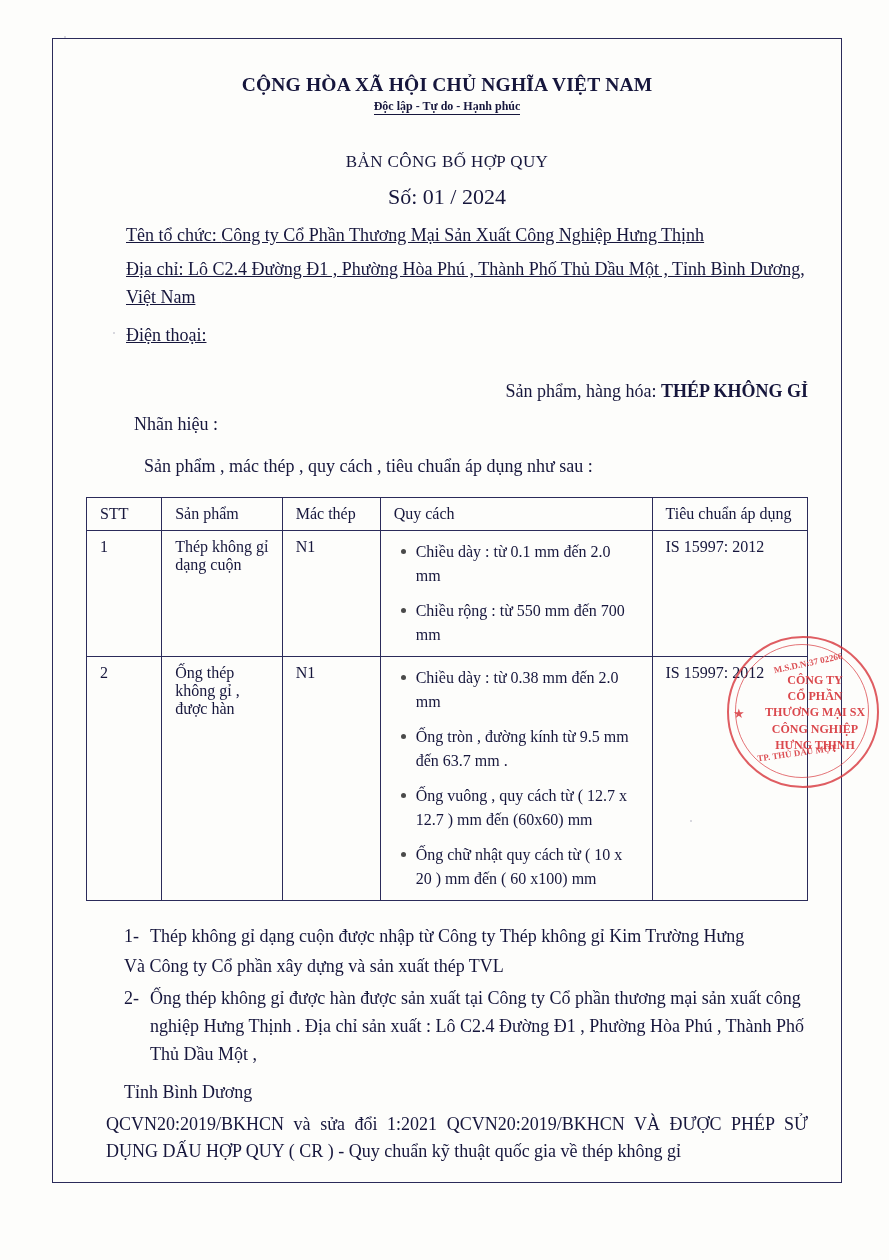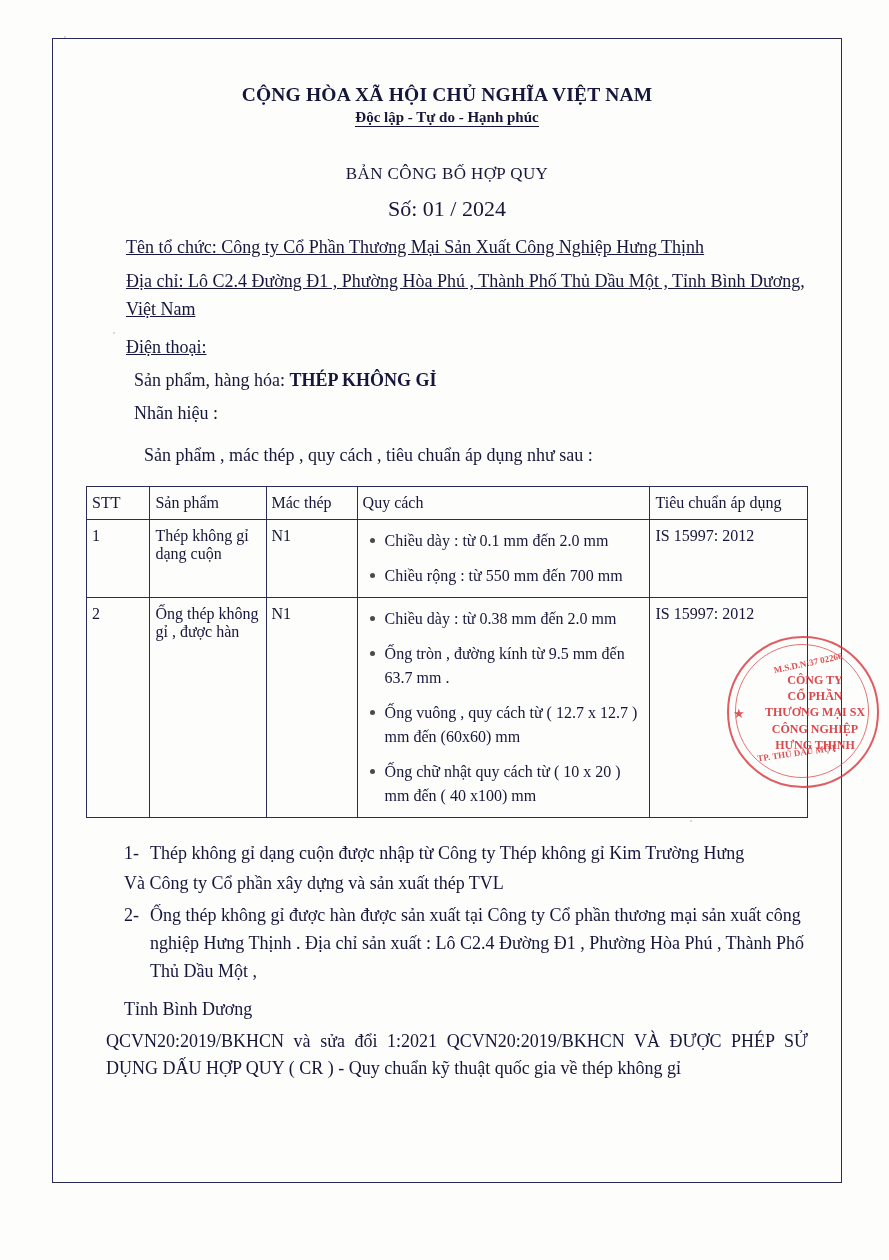--- a/index.html
+++ b/index.html
@@ -28,37 +28,37 @@
     left: 52px;
     top: 38px;
     width: 790px;
     height: 1145px;
     border: 1px solid #2b2b5a;
     box-sizing: border-box;
   }
   .content {
     position: absolute;
     left: 62px;
-    top: 72px;
+    top: 62px;
     width: 770px;
     box-sizing: border-box;
     padding: 0 24px;
   }
   .ct-head {
     text-align: center;
     font-weight: bold;
     font-size: 19.5px;
     letter-spacing: .2px;
     color: #16163c;
     margin-top: 12px;
   }
   .ct-sub {
     text-align: center;
     font-weight: bold;
-    font-size: 15px;
+    font-size: 12px;
     margin-top: 3px;
     color: #16163c;
   }
   .ct-sub span {
     border-bottom: 1.4px solid #16163c;
     padding-bottom: 1px;
   }
   .doc-title {
     text-align: center;
     font-weight: normal;
@@ -86,21 +86,21 @@
 
   table.spec {
     width: 100%;
     border-collapse: collapse;
     margin-top: 16px;
     font-size: 16px;
     color: #16163c;
   }
   table.spec th, table.spec td {
     border: 1px solid #2b2b5a;
-    padding: 7px 5px;
+    padding: 7px 13px;
     vertical-align: top;
     font-weight: normal;
     text-align: left;
   }
   table.spec th { font-size: 16px; }
   .col-stt { width: 58px; text-align: center; }
   .col-sp  { width: 120px; }
   .col-mac { width: 92px; text-align: center; }
   .col-qc  { width: 330px; }
   .col-tc  { width: 170px; }
@@ -254,21 +254,21 @@
 
     <div class="para indent1">
       <span>Tên tổ chức: </span><span>Công ty Cổ Phần Thương Mại Sản Xuất Công Nghiệp Hưng Thịnh</span>
     </div>
     <div class="para indent1" style="margin-top:6px;">
       <span>Địa chỉ: </span><span>Lô C2.4 Đường Đ1 , Phường Hòa Phú , Thành Phố Thủ Dầu Một , Tỉnh Bình Dương, Việt Nam</span>
     </div>
     <div class="para indent1" style="margin-top:10px;">
       <span>Điện thoại:</span>
     </div>
-    <div class="para indent2" style="margin-top:5px;">
+    <div class="para indent2" style="margin-top:28px;text-align:right;">
       <span>Sản phẩm, hàng hóa: </span><span class="bold">THÉP KHÔNG GỈ</span>
     </div>
     <div class="para indent2" style="margin-top:6px;">
       <span>Nhãn hiệu :</span>
     </div>
     <div class="para indent3" style="margin-top:14px;">
       <span>Sản phẩm , mác thép , quy cách , tiêu chuẩn áp dụng như sau :</span>
     </div>
 
     <table class="spec">
@@ -296,21 +296,21 @@
         </tr>
         <tr>
           <td class="center">2</td>
           <td class="justify">Ống thép không gỉ , được hàn</td>
           <td class="center">N1</td>
           <td>
             <ul class="bullets">
               <li>Chiều dày : từ 0.38 mm đến 2.0 mm</li>
               <li>Ống tròn , đường kính từ 9.5 mm đến 63.7 mm .</li>
               <li>Ống vuông , quy cách từ ( 12.7 x 12.7 ) mm đến (60x60) mm</li>
-              <li>Ống chữ nhật quy cách từ ( 10 x 20 ) mm đến ( 40 x100) mm</li>
+              <li>Ống chữ nhật quy cách từ ( 10 x 20 ) mm đến ( 60 x100) mm</li>
             </ul>
           </td>
           <td>IS 15997: 2012</td>
         </tr>
       </tbody>
     </table>
 
     <div class="notes">
       <div class="note-item">
         <div class="note-num">1-</div>

